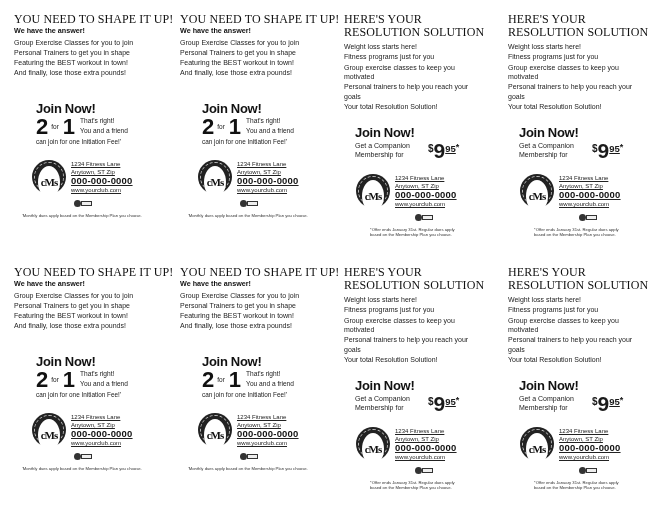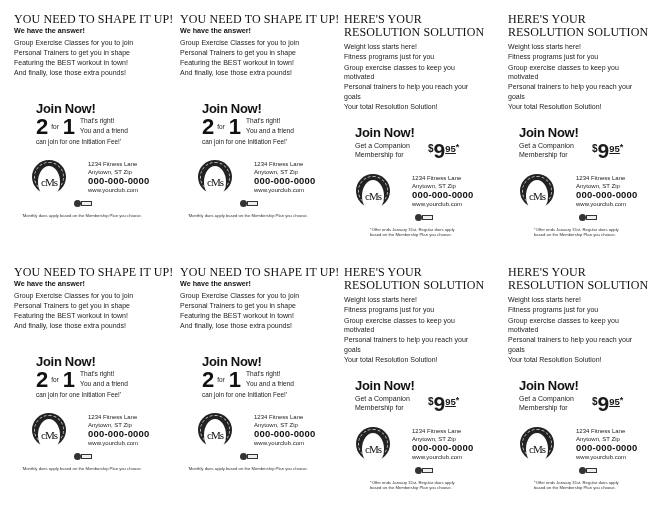--- a/index.html
+++ b/index.html
@@ -19,22 +19,22 @@
     .roffer { display:flex; align-items:flex-start; margin-top:1px; }
     .companion { font-size:7px; line-height:8.6px; width:70px; }
     .price { display:flex; align-items:flex-start; margin-left:3px; margin-top:-1px; }
     .dollar { font-weight:bold; font-size:10px; margin-top:2px; }
     .nine { font-weight:bold; font-size:21px; line-height:19px; }
     .cents { font-weight:bold; font-size:9.5px; text-decoration:underline; margin-top:2px; }
     .star { font-weight:bold; font-size:9px; margin-top:1px; }
     .contact { display:flex; align-items:center; }
     .logo { width:34px; height:34px; border-radius:50%; background:#222; position:relative; flex-shrink:0; }
     .logo .ring { position:absolute; left:2px; top:2px; width:30px; height:30px; border-radius:50%; border:1px dashed #bbb; box-sizing:border-box; }
-    .logo .inner { position:absolute; left:6px; top:6px; width:22px; height:32px; border-radius:50%; background:#fff; display:flex; align-items:center; justify-content:center; font-family:"Liberation Serif", serif; font-size:11px; font-weight:normal; color:#111; letter-spacing:-1px; }
-    .addr { margin-left:22px; font-size:6px; line-height:8px; color:#222; }
+    .logo .inner { position:absolute; left:6px; top:6px; width:22px; height:32px; border-radius:50%; background:#fff; display:flex; align-items:center; justify-content:center; font-family:"Liberation Serif", serif; font-size:11px; font-weight:bold; color:#111; letter-spacing:-1px; }
+    .addr { margin-left:5px; font-size:6px; line-height:8px; color:#222;text-decoration:underline; }
     .phone { font-weight:bold; font-size:9.5px; line-height:10px; color:#111; letter-spacing:0.2px; }
     .badge { width:18px; height:7px; margin-top:6px; display:flex; align-items:center; }
     .badge .c { width:7px; height:7px; border-radius:50%; background:#333; }
     .badge .r { width:11px; height:5px; border:1px solid #333; box-sizing:border-box; background:#eee; }
     .fine { font-size:4.2px; line-height:5.2px; color:#333; margin-top:6px; }
   </style>
 </head>
 <body>
 
 <div class="card" style="left:14px; top:13px;">

